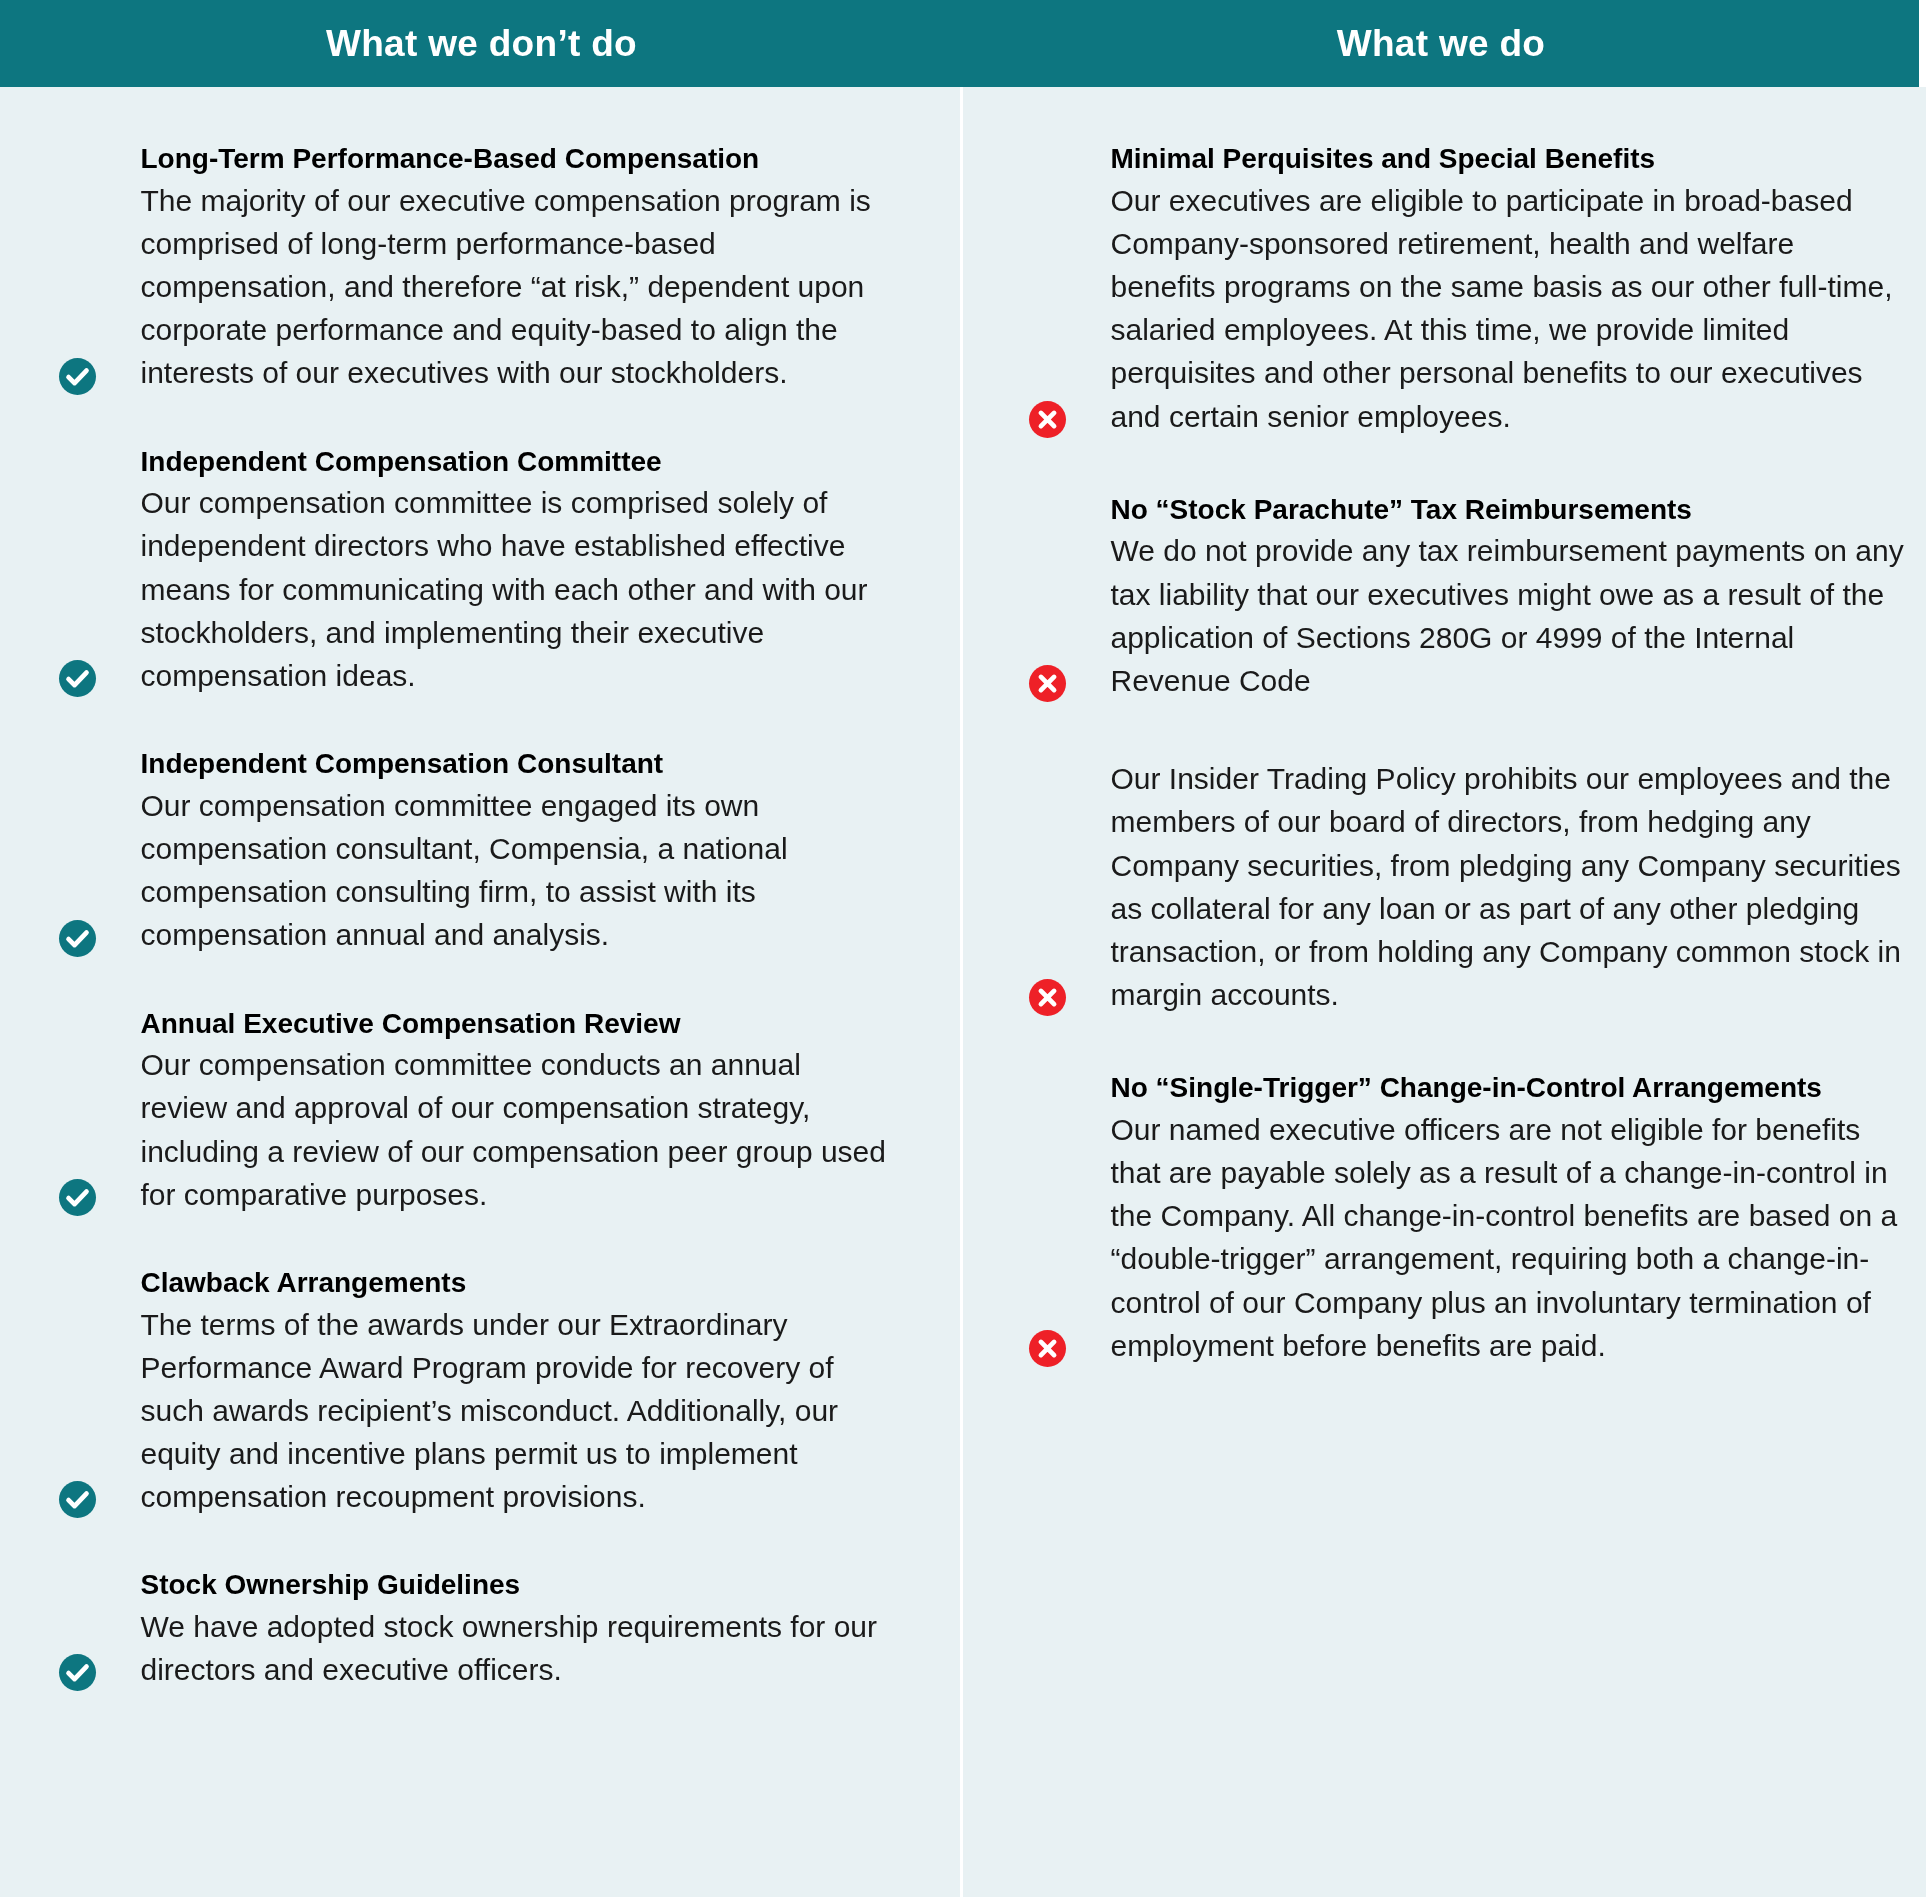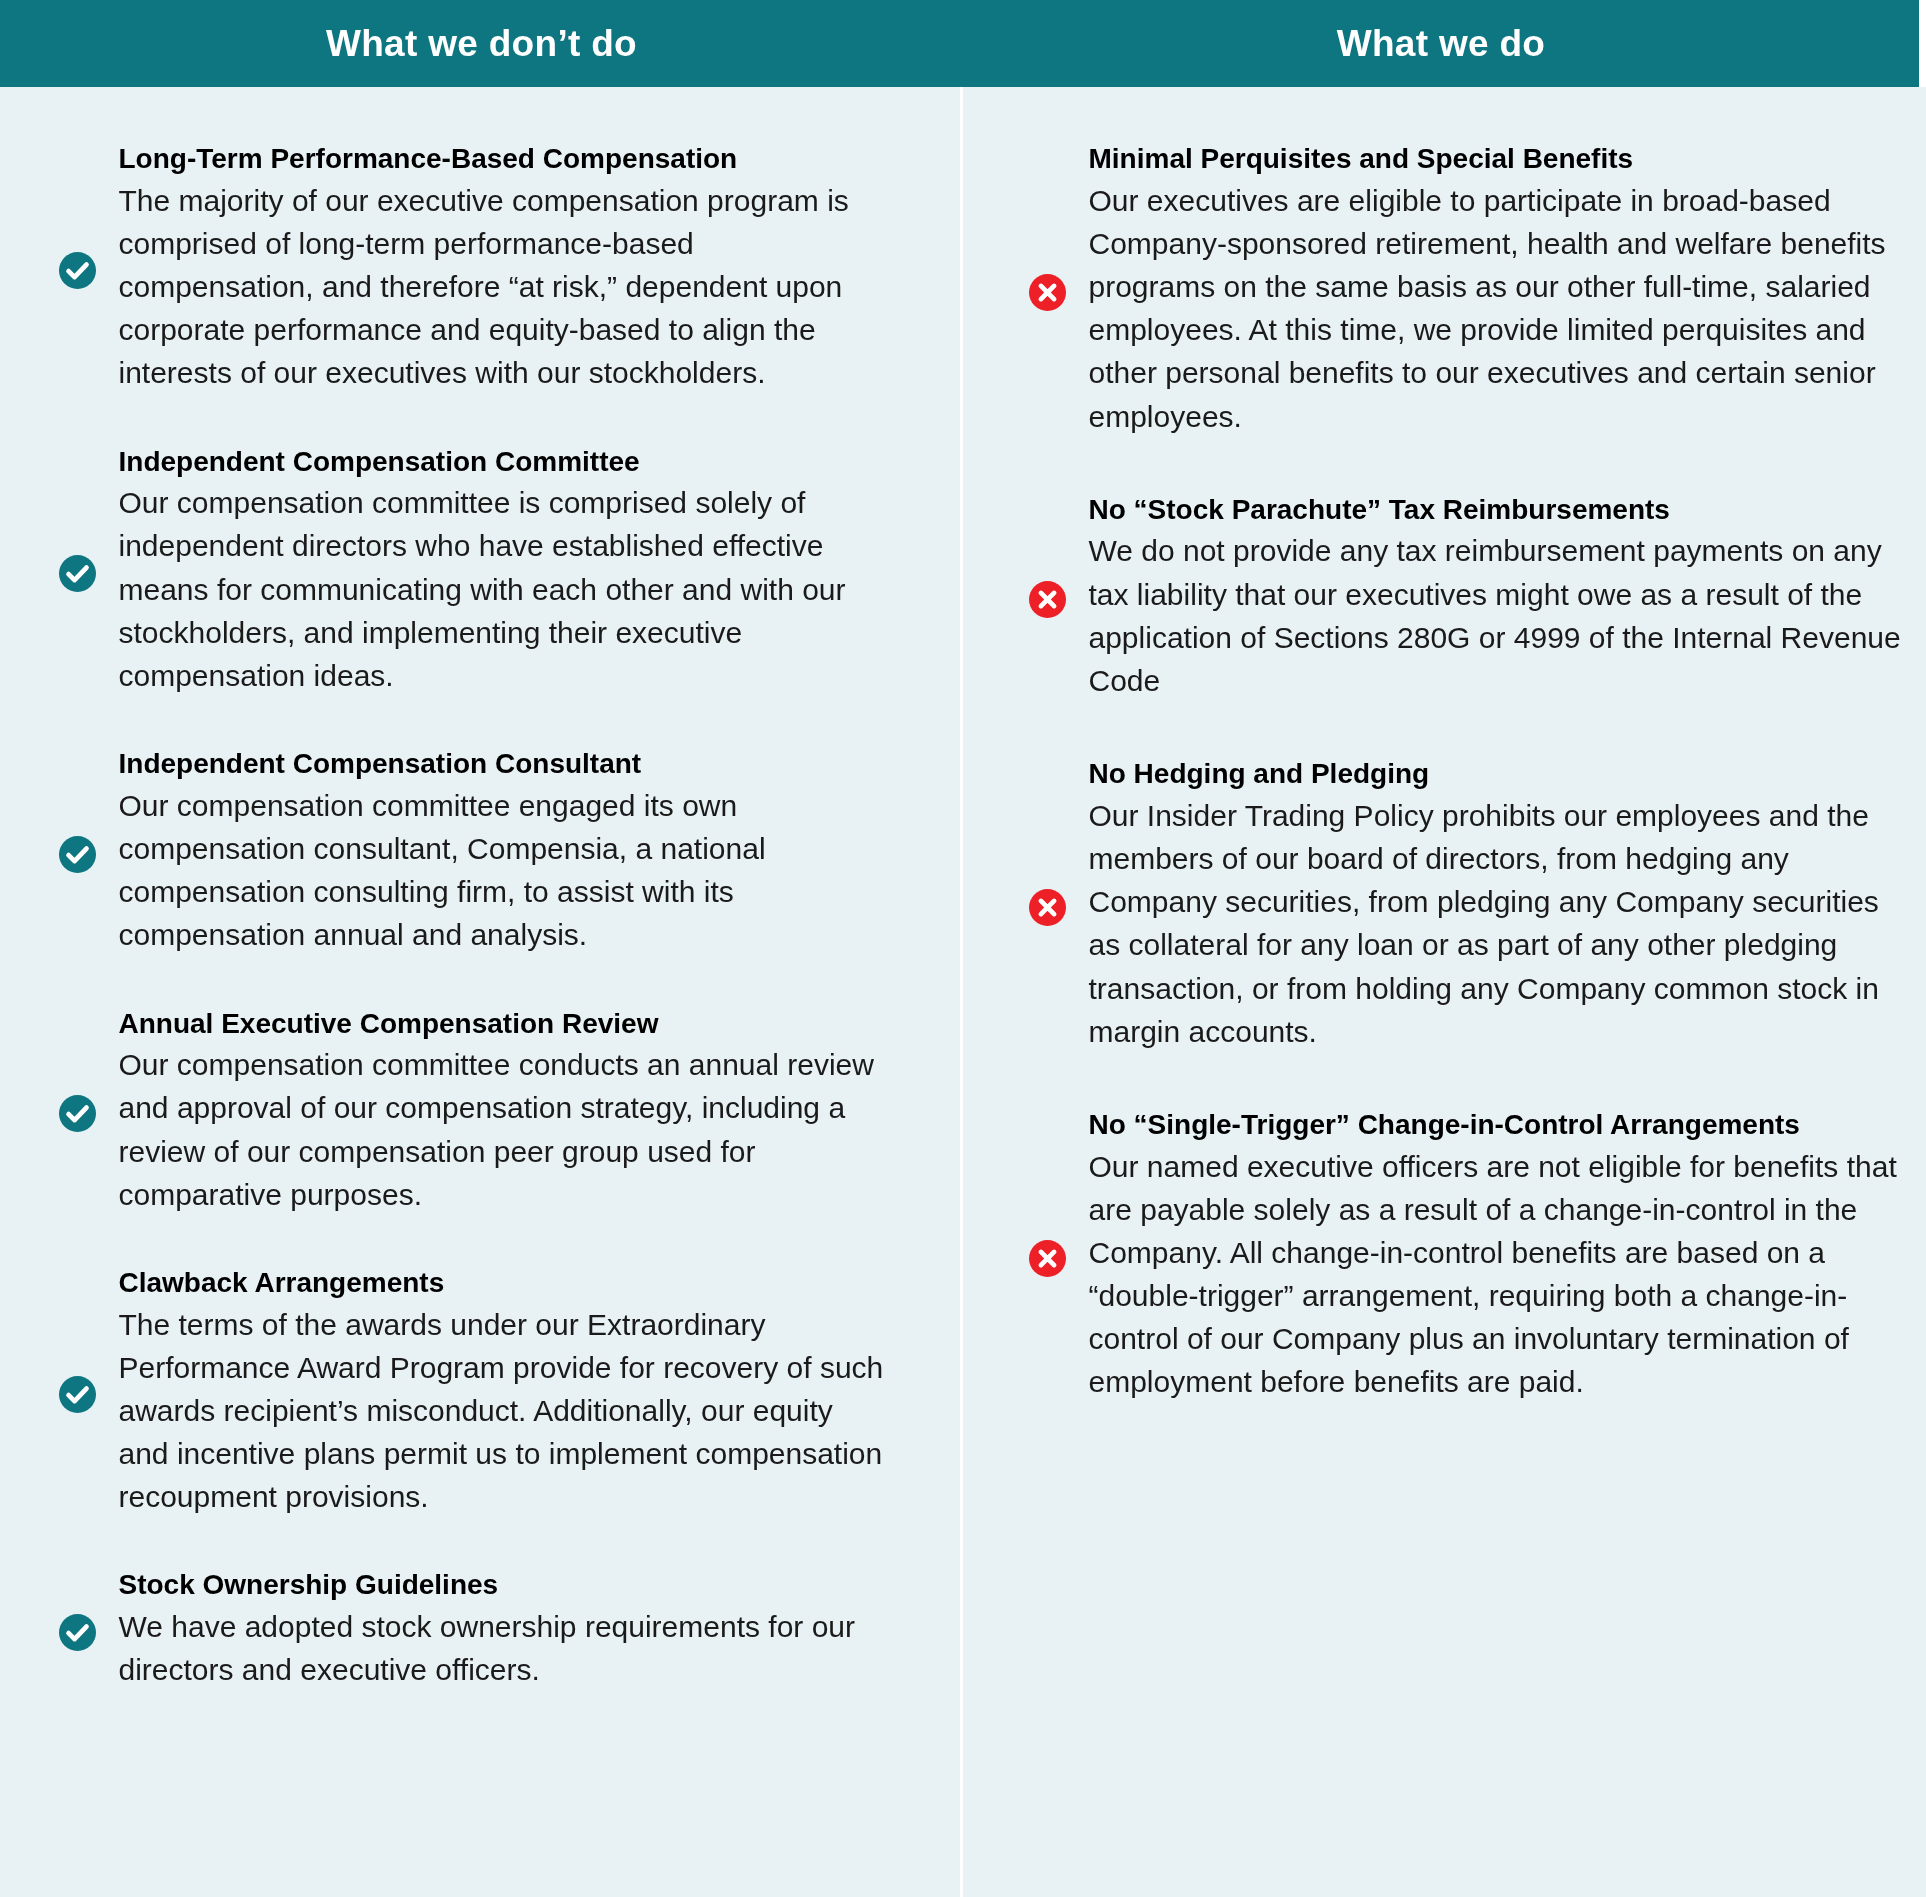--- a/index.html
+++ b/index.html
@@ -53,22 +53,23 @@
     box-sizing: border-box;
     padding: 55px 42px 0 59px;
     background: #e8f1f3;
   }
   .col.left  { border-right: 3.6px solid #ffffff; padding-right: 71px; }
   .col.right { padding-left: 66px; padding-right: 22px; }
 
   
   .item {
     display: flex;
-    align-items: center;
+    align-items: flex-end;
     margin-bottom: 50px;
+    gap: 22px;
   }
   .col.right .item { margin-bottom: 55px; }
 
   .badge {
     flex: 0 0 auto;
     width: 37px;
     height: 37px;
     margin-top: 4.7px;
     margin-right: 22.5px;
     border-radius: 50%;
@@ -208,21 +209,20 @@
         </div>
       </div>
 
       <div class="item">
         <span class="badge cross">
           <svg viewBox="0 0 62 62" xmlns="http://www.w3.org/2000/svg">
             <path d="M20 20 L42 42 M42 20 L20 42" fill="none" stroke="#ffffff" stroke-width="8" stroke-linecap="round"></path>
           </svg>
         </span>
         <div class="item-body">
-          <p class="item-title">No Hedging and Pledging</p>
           <p class="item-text">Our Insider Trading Policy prohibits our employees and the members of our board of directors, from hedging any Company securities, from pledging any Company securities as collateral for any loan or as part of any other pledging transaction, or from holding any Company common stock in margin accounts.</p>
         </div>
       </div>
 
       <div class="item">
         <span class="badge cross">
           <svg viewBox="0 0 62 62" xmlns="http://www.w3.org/2000/svg">
             <path d="M20 20 L42 42 M42 20 L20 42" fill="none" stroke="#ffffff" stroke-width="8" stroke-linecap="round"></path>
           </svg>
         </span>

